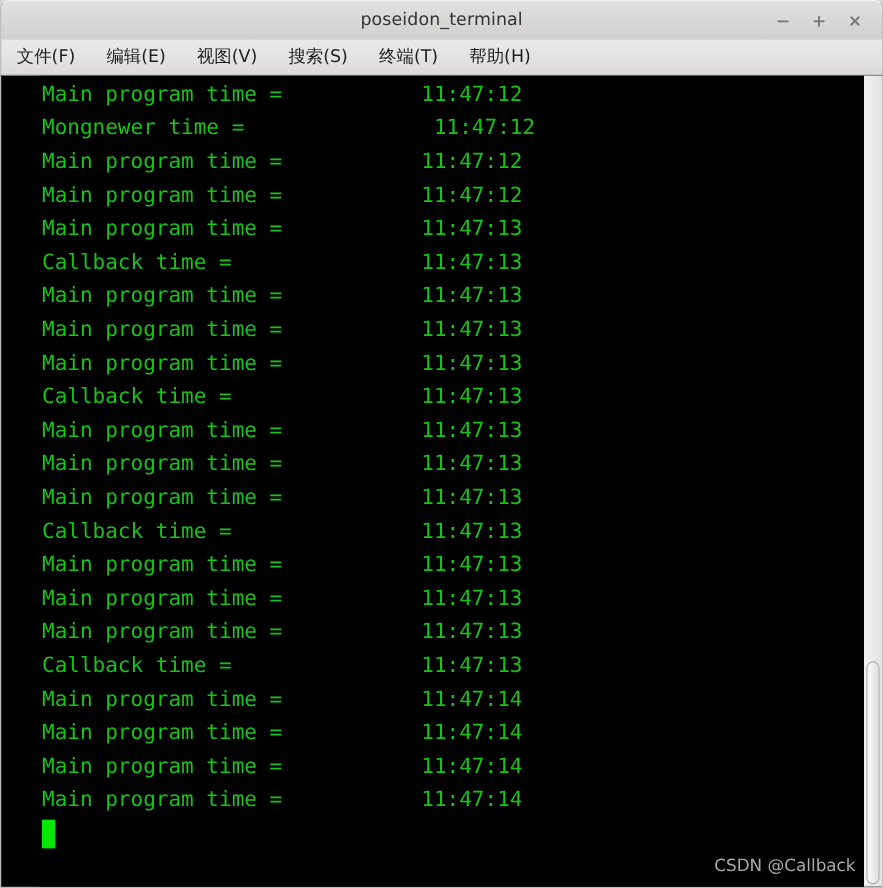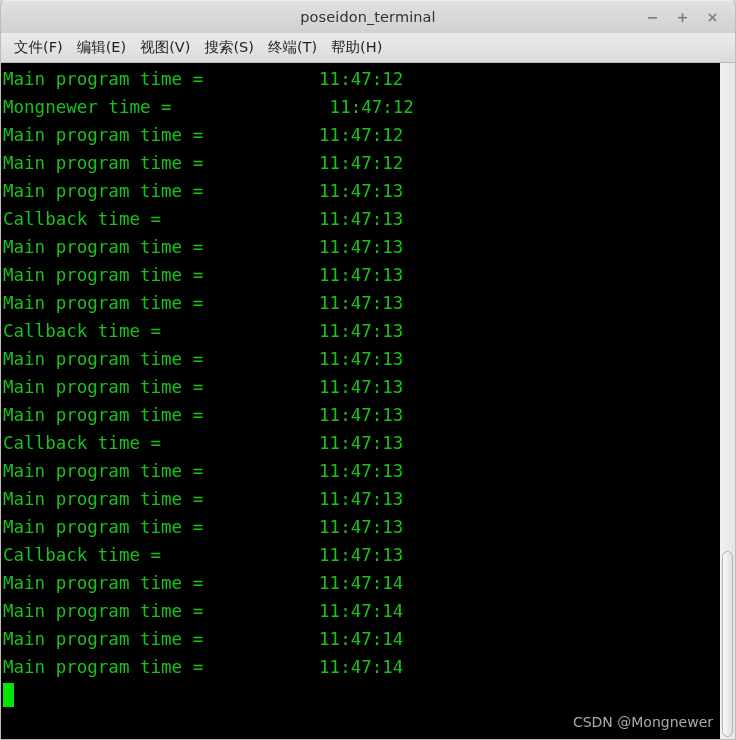--- a/index.html
+++ b/index.html
@@ -78,21 +78,21 @@
     flex: 0 0 30px;
     height: 30px;
     background: linear-gradient(to bottom, #eceae8 0%, #e4e2e0 60%, #dcdad8 100%);
     border-left: 1px solid #bfbdbb;
     border-right: 1px solid #bfbdbb;
     border-bottom: 1px solid #bcbab8;
     display: flex;
     align-items: center;
     padding-left: 6px;
     box-sizing: border-box;
-    gap: 0px;
+    gap: 12px;
   }
   .menu-item {
     font-family: "DejaVu Sans", sans-serif;
     font-size: 14.5px;
     color: #1f1f1f;
     padding: 3px 7px 4px 7px;
     white-space: nowrap;
     cursor: default;
     user-select: none;
     border-radius: 3px;
@@ -110,20 +110,21 @@
     overflow: hidden;
     box-sizing: border-box;
   }
   .term-screen {
     position: relative;
     flex: 1 1 auto;
     background: #000000;
     overflow: hidden;
     padding: 2px 0 0 2px;
     box-sizing: border-box;
+    margin-left: 32px;
   }
   .term-line {
     height: 28px;
     line-height: 28px;
     white-space: pre;
     font-family: "DejaVu Sans Mono", monospace;
     font-size: 17.5px;
     color: #19c219;
     letter-spacing: 0px;
   }
@@ -233,16 +234,16 @@
         <div class="term-line">Main program time =           11:47:14</div>
         <div class="cursor-line">
           <span class="cursor-block" style="background: rgb(0, 232, 0);"></span>
         </div>
       </div>
 
     <div class="scrollbar">
       <div class="scroll-thumb"></div>
     </div>
 
-    <div class="watermark">CSDN @Mongnewer</div>
+    <div class="watermark">CSDN @Callback</div>
   </div>
 
 </div>
 
 </body></html>

